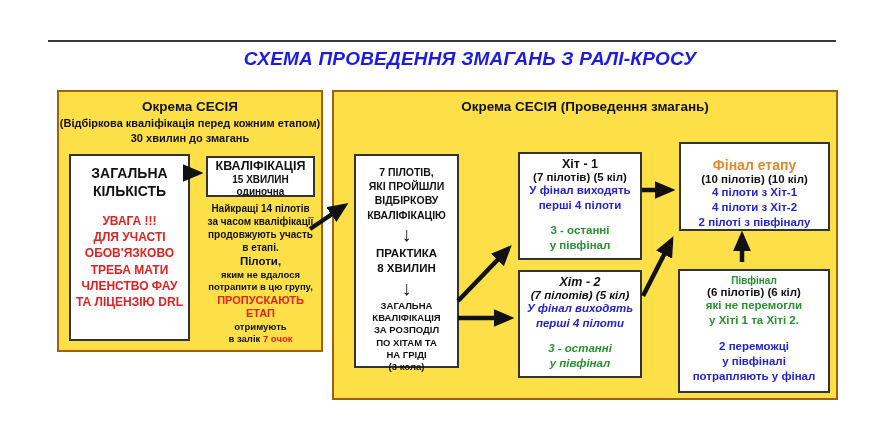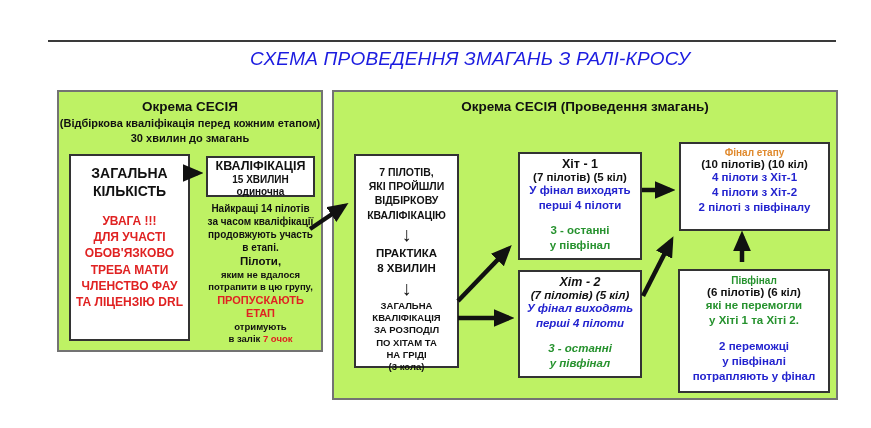--- a/index.html
+++ b/index.html
@@ -6,23 +6,23 @@
   #canvas{
     position:relative;width:871px;height:428px;background:#fff;overflow:hidden;
     font-family:"Liberation Sans","DejaVu Sans",sans-serif;color:#111;
   }
   .abs{position:absolute;box-sizing:border-box;}
   .preline{white-space:pre-line;}
   .ctr{text-align:center;}
 
   #top-rule{left:48px;top:40px;width:788px;border-top:2px solid #3a3a3a;}
   #title{left:70px;top:48px;width:800px;text-align:center;
-         font-size:19px;font-weight:normal;font-style:italic;letter-spacing:.2px;}
+         font-size:19px;font-weight:bold;font-style:italic;letter-spacing:.2px;}
 
-  .panel{border:2px solid #737373;background:#bef264;}
+  .panel{border:2px solid #a16207;background:#fde047;}
   #left-panel{left:57px;top:90px;width:266px;height:262px;}
   #right-panel{left:332px;top:90px;width:506px;height:310px;}
 
   .panel-head{padding-top:6px;text-align:center;line-height:1.35;}
   .panel-head .t1{font-size:13.5px;font-weight:bold;}
   .panel-head .t2{font-size:11px;font-weight:bold;}
 
   .node{border:2px solid #333;background:#fff;text-align:center;}
 
   
@@ -50,21 +50,21 @@
 
   .heat-box{left:184px;width:124px;height:108px;}
   #heat1-box{top:60px;}
   #heat2-box{top:178px;font-style:italic;}
   .heat-box .t1{font-size:12.5px;font-weight:bold;margin-top:3px;}
   .heat-box .t2{font-size:11.5px;font-weight:bold;}
   .heat-box .blue{font-size:11.5px;font-weight:bold;line-height:1.3;}
   .heat-box .green{font-size:11.5px;font-weight:bold;line-height:1.3;margin-top:10px;}
 
   #final-box{left:345px;top:50px;width:151px;height:89px;}
-  #final-box .t1{font-size:10px;font-weight:bold;margin-top:3px;}
+  #final-box .t1{font-size:14px;font-weight:bold;margin-top:13px;}
   #final-box .t2{font-size:11.5px;font-weight:bold;}
   #final-box .blue{font-size:11.5px;font-weight:bold;line-height:1.3;}
 
   #semi-box{left:344px;top:177px;width:152px;height:124px;}
   #semi-box .t1{font-size:10px;font-weight:bold;margin-top:4px;}
   #semi-box .t2{font-size:11.5px;font-weight:bold;}
   #semi-box .green{font-size:11.5px;font-weight:bold;line-height:1.3;}
   #semi-box .blue{font-size:11.5px;font-weight:bold;line-height:1.3;margin-top:11px;}
 
   #arrow-layer{left:0;top:0;width:871px;height:428px;pointer-events:none;}

